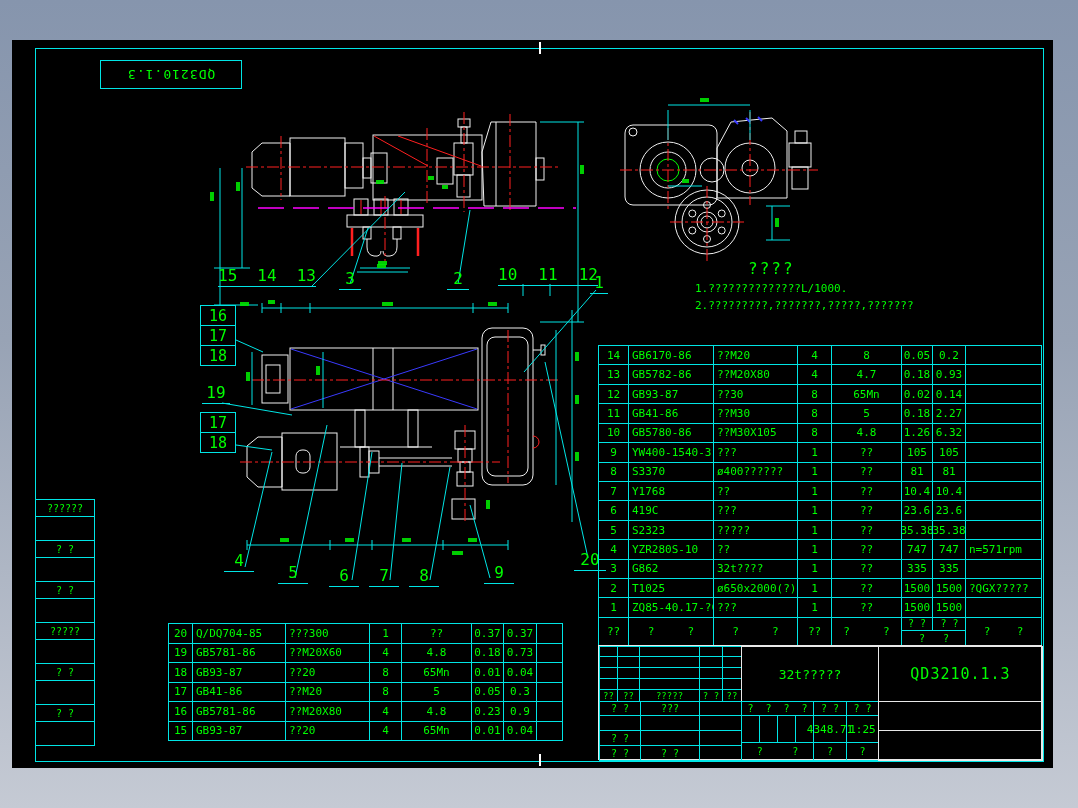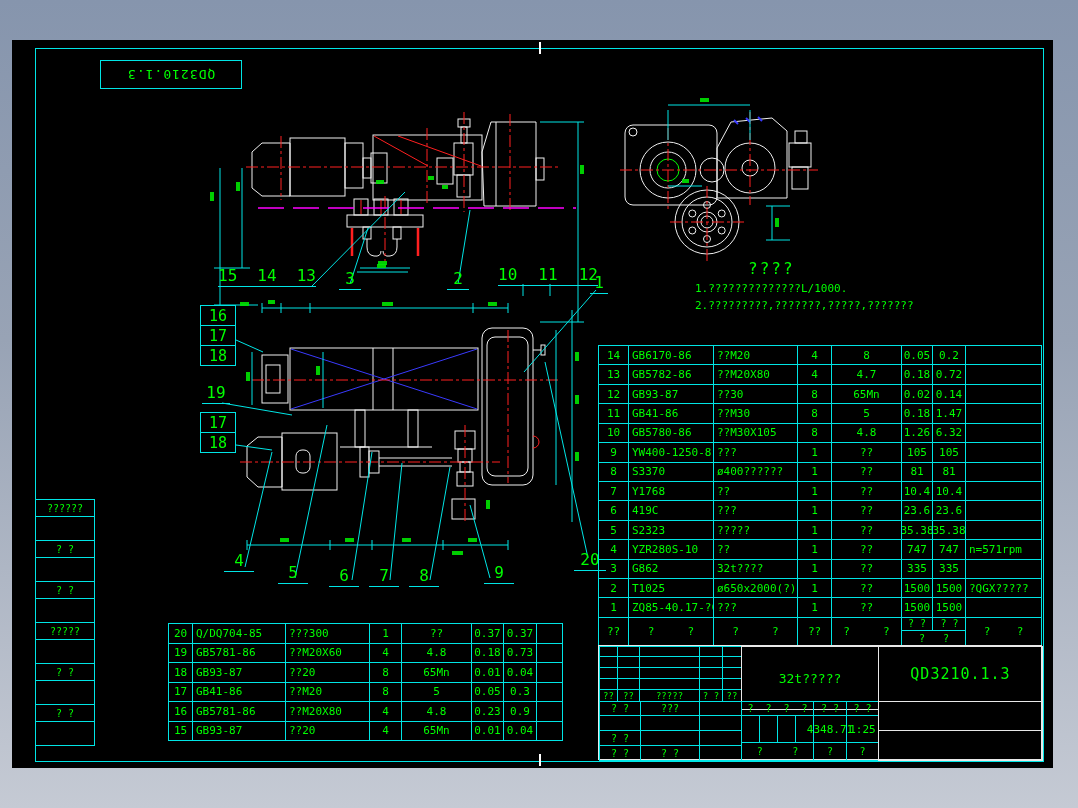--- a/index.html
+++ b/index.html
@@ -347,52 +347,52 @@
       <div class="c">0.05</div>
       <div class="c">0.2</div>
       <div class="c l"></div>
 
       <div class="c">13</div>
       <div class="c l">GB5782-86</div>
       <div class="c l">??M20X80</div>
       <div class="c">4</div>
       <div class="c">4.7</div>
       <div class="c">0.18</div>
-      <div class="c">0.72</div>
+      <div class="c">0.93</div>
       <div class="c l"></div>
 
       <div class="c">12</div>
       <div class="c l">GB93-87</div>
       <div class="c l">??30</div>
       <div class="c">8</div>
       <div class="c">65Mn</div>
       <div class="c">0.02</div>
       <div class="c">0.14</div>
       <div class="c l"></div>
 
       <div class="c">11</div>
       <div class="c l">GB41-86</div>
       <div class="c l">??M30</div>
       <div class="c">8</div>
       <div class="c">5</div>
       <div class="c">0.18</div>
-      <div class="c">1.47</div>
+      <div class="c">2.27</div>
       <div class="c l"></div>
 
       <div class="c">10</div>
       <div class="c l">GB5780-86</div>
       <div class="c l">??M30X105</div>
       <div class="c">8</div>
       <div class="c">4.8</div>
       <div class="c">1.26</div>
       <div class="c">6.32</div>
       <div class="c l"></div>
 
       <div class="c">9</div>
-      <div class="c l">YW400-1250-8</div>
+      <div class="c l">YW400-1540-3</div>
       <div class="c l">???</div>
       <div class="c">1</div>
       <div class="c">??</div>
       <div class="c">105</div>
       <div class="c">105</div>
       <div class="c l"></div>
 
       <div class="c">8</div>
       <div class="c l">S3370</div>
       <div class="c l">ø400??????</div>
@@ -571,21 +571,21 @@
     <div class="tb-cell cyb" style="left:0;top:69px;width:42px;height:16px"></div>
     <div class="tb-cell cyb" style="left:41px;top:69px;width:60px;height:16px"></div>
     <div class="tb-cell cyb" style="left:100px;top:69px;width:43px;height:16px"></div>
     <div class="tb-cell cyb" style="left:0;top:84px;width:42px;height:16px;font-size:10px">? ?</div>
     <div class="tb-cell cyb" style="left:41px;top:84px;width:60px;height:16px"></div>
     <div class="tb-cell cyb" style="left:100px;top:84px;width:43px;height:16px"></div>
     <div class="tb-cell cyb" style="left:0;top:99px;width:42px;height:16px;font-size:10px">? ?</div>
     <div class="tb-cell cyb" style="left:41px;top:99px;width:60px;height:16px;font-size:10px">? ?</div>
     <div class="tb-cell cyb" style="left:100px;top:99px;width:43px;height:16px"></div>
 
-    <div class="tb-cell whb" style="left:142px;top:0;width:138px;height:64px;font-size:13px">32t?????</div>
+    <div class="tb-cell whb" style="left:142px;top:0;width:138px;height:56px;font-size:13px">32t?????</div>
     <div class="tb-cell cyb" style="left:142px;top:55px;width:73px;height:15px;font-size:10px">?  ?  ?  ?</div>
     <div class="tb-cell cyb" style="left:214px;top:55px;width:34px;height:15px;font-size:10px">? ?</div>
     <div class="tb-cell cyb" style="left:247px;top:55px;width:33px;height:15px;font-size:10px">? ?</div>
     <div class="tb-cell cyb" style="left:142px;top:69px;width:19px;height:28px"></div>
     <div class="tb-cell cyb" style="left:160px;top:69px;width:19px;height:28px"></div>
     <div class="tb-cell cyb" style="left:178px;top:69px;width:19px;height:28px"></div>
     <div class="tb-cell cyb" style="left:196px;top:69px;width:19px;height:28px"></div>
     <div class="tb-cell cyb" style="left:214px;top:69px;width:34px;height:28px;font-size:11px">4348.71</div>
     <div class="tb-cell cyb" style="left:247px;top:69px;width:33px;height:28px;font-size:11px">1:25</div>
     <div class="tb-cell cyb" style="left:142px;top:96px;width:73px;height:19px;justify-content:space-around;font-size:10px">

